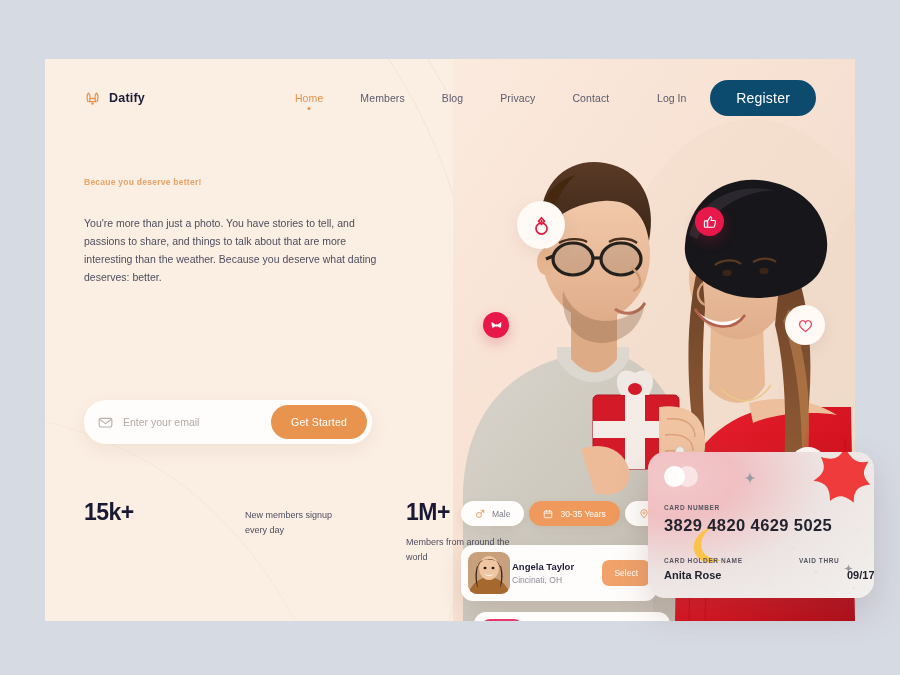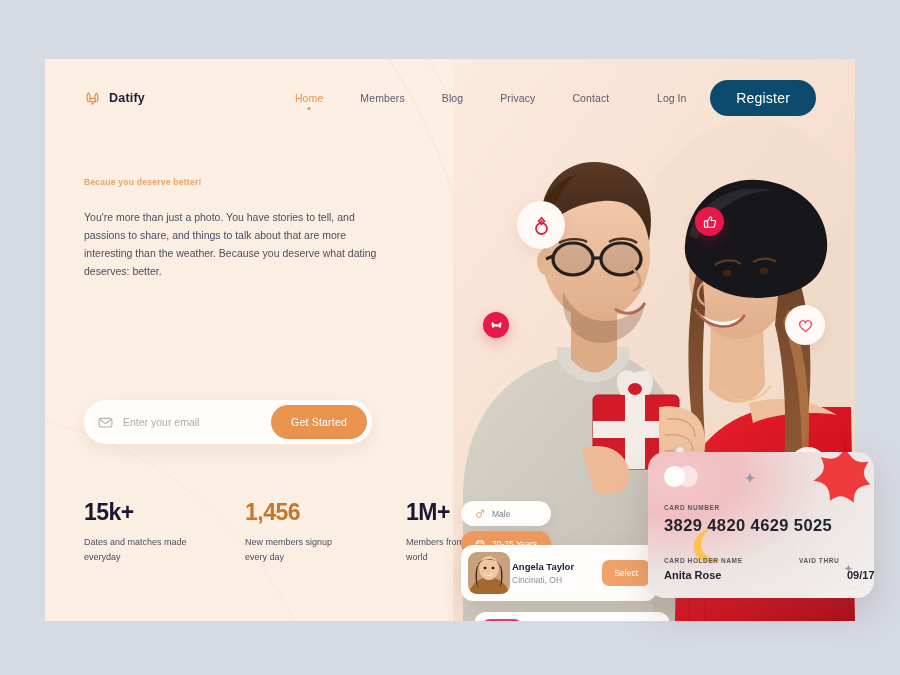--- a/index.html
+++ b/index.html
@@ -78,21 +78,21 @@
   .eyebrow {
     font-size: 8.5px; font-weight: bold; color: #e8a368;
     letter-spacing: .25px; margin-bottom: 13px;
   }
   .headline {
     font-size: 30px; line-height: 1.14; font-weight: bold;
     color: #191932; letter-spacing: -0.6px;
   }
   .headline .hl { color: #e8944e; }
   .lede {
-    margin-top: 21px;
+    margin-top: 27px;
     font-size: 10.5px; line-height: 1.72; color: #4e4e5e;
     width: 300px;
   }
 
   
   .signup {
     position: absolute; left: 39px; top: 341px;
     width: 288px; height: 44px;
     background: #fffdfb; border-radius: 24px;
     display: flex; align-items: center;
@@ -148,21 +148,21 @@
   .badge.red { background: #e8194a; box-shadow: 0 5px 14px rgba(210,30,70,.28); }
   .b-ring   { left: 472px; top: 142px; width: 48px; height: 48px; }
   .b-thumb  { left: 650px; top: 148px; width: 29px; height: 29px; }
   .b-bow    { left: 438px; top: 253px; width: 26px; height: 26px; }
   .b-heart  { left: 740px; top: 246px; width: 40px; height: 40px; }
   .b-cal    { left: 744px; top: 388px; width: 38px; height: 38px; }
 
   
   .pills {
     position: absolute; left: 416px; top: 442px;
-    display: flex; gap: 5px; z-index: 26; flex-direction: column;
+    display: flex; gap: 5px; z-index: 26;
   }
   .pill {
     display: flex; align-items: center; gap: 7px;
     height: 25px; padding: 0 14px;
     border-radius: 13px;
     background: #fffdfb; color: #7c7c88;
     font-size: 8.5px; cursor: pointer;
     box-shadow: 0 3px 10px rgba(150,110,90,.14);
     white-space: nowrap;
   }
@@ -427,24 +427,22 @@
         <rect x="1.5" y="4.5" width="17" height="11.5" rx="2.2" fill="none" stroke="#b9b0aa" stroke-width="1.5"></rect>
         <path d="M2.5 6 L10 11.5 L17.5 6" fill="none" stroke="#b9b0aa" stroke-width="1.5"></path>
       </svg>
       <input class="email-input" type="text" placeholder="Enter your email" style="">
       <button class="get-started">Get Started</button>
     </div>
 
     <div class="stats">
       <div class="stat">
         <div class="stat-value">15k+</div>
-        <div class="stat-label">Dates and matches made everyday</div>
       </div>
       <div class="stat accent">
-        <div class="stat-value">1,456</div>
         <div class="stat-label">New members signup every day</div>
       </div>
       <div class="stat">
         <div class="stat-value">1M+</div>
         <div class="stat-label">Members from around the world</div>
       </div>
     </div>
 
     <div class="badge light b-ring">
       <svg width="21" height="21" viewBox="0 0 24 24">

